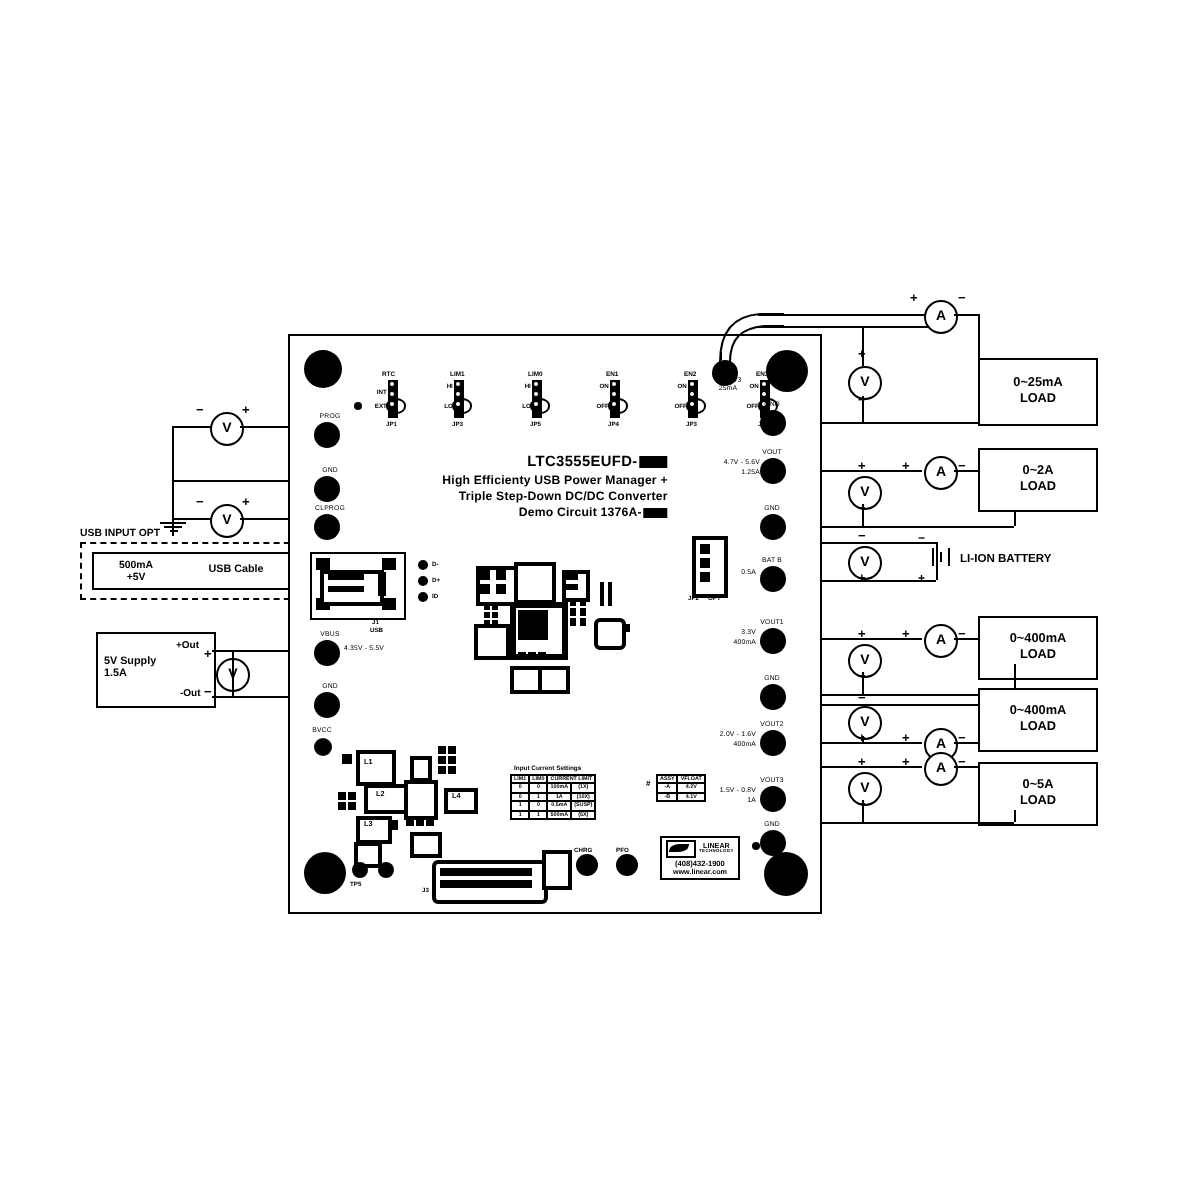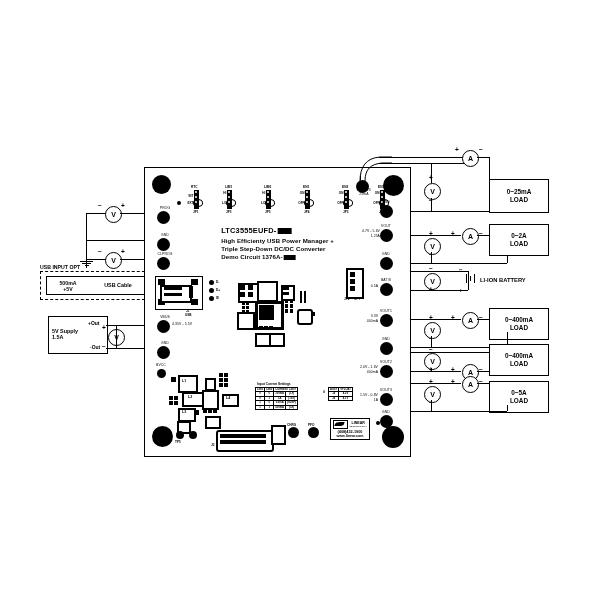--- a/index.html
+++ b/index.html
@@ -14,21 +14,21 @@
     position:absolute;left:144px;top:167px;width:267px;height:290px;
     border:1px solid #000;background:#fff;box-sizing:border-box;
   }
   .pad{position:absolute;border-radius:50%;background:#000;}
   .padlbl{position:absolute;font-size:3.4px;letter-spacing:.1px;
     text-align:center;white-space:nowrap;color:#000;line-height:1.1;}
   .cornerhole{position:absolute;border-radius:50%;background:#000;}
 
   
   #boardtitle{position:absolute;left:50%;transform:translateX(-50%);
-    top:58px;text-align:left;white-space:nowrap;}
+    top:58px;text-align:right;white-space:nowrap;}
   #boardtitle .t1{font-size:7.4px;font-weight:bold;letter-spacing:.2px;}
   #boardtitle .t2{font-size:6.1px;font-weight:bold;letter-spacing:.1px;margin-top:1.5px;}
   #boardtitle .t3{font-size:6.1px;font-weight:bold;letter-spacing:.1px;margin-top:1px;}
   #boardtitle .t4{font-size:6.1px;font-weight:bold;letter-spacing:.1px;margin-top:1.5px;}
   .blk{display:inline-block;width:14px;height:6px;background:#000;
     vertical-align:-1px;margin-left:1px;}
   .blk.sm{width:12px;height:5.5px;}
 
   
   .jumper{position:absolute;width:22px;height:30px;}

